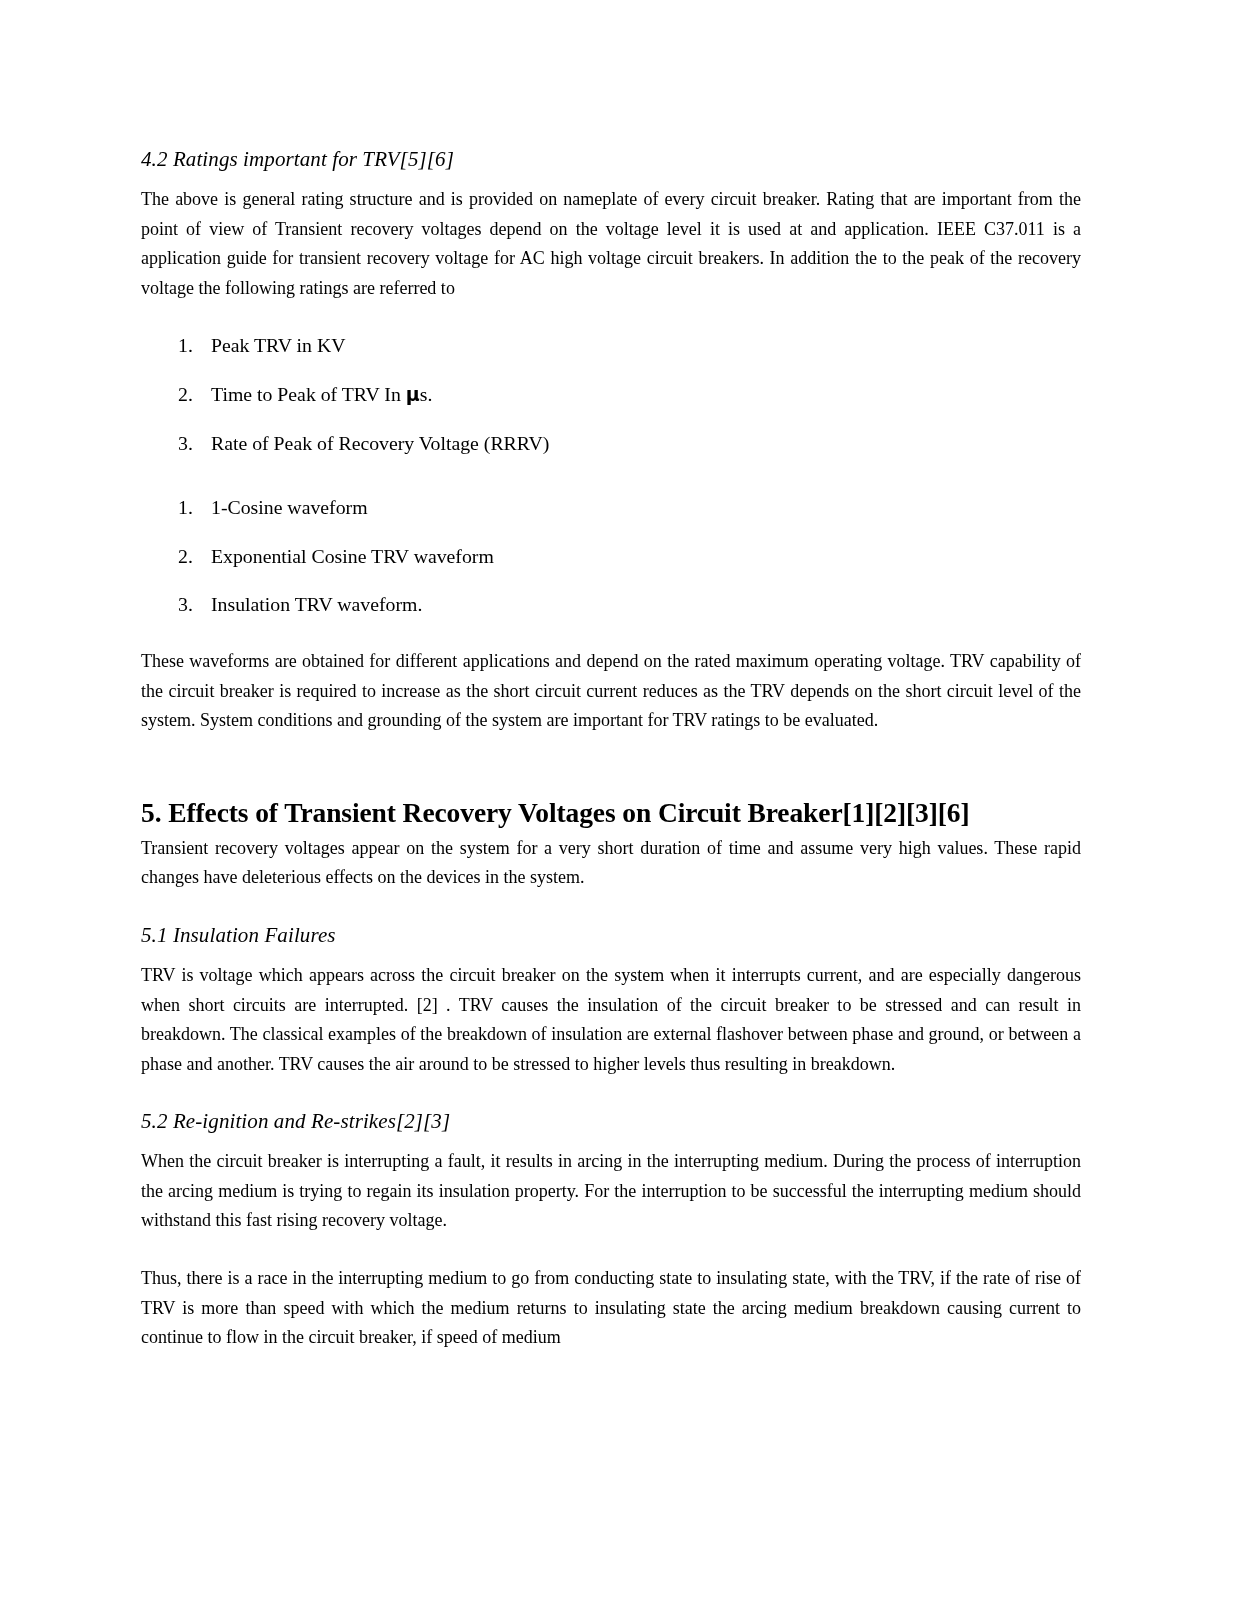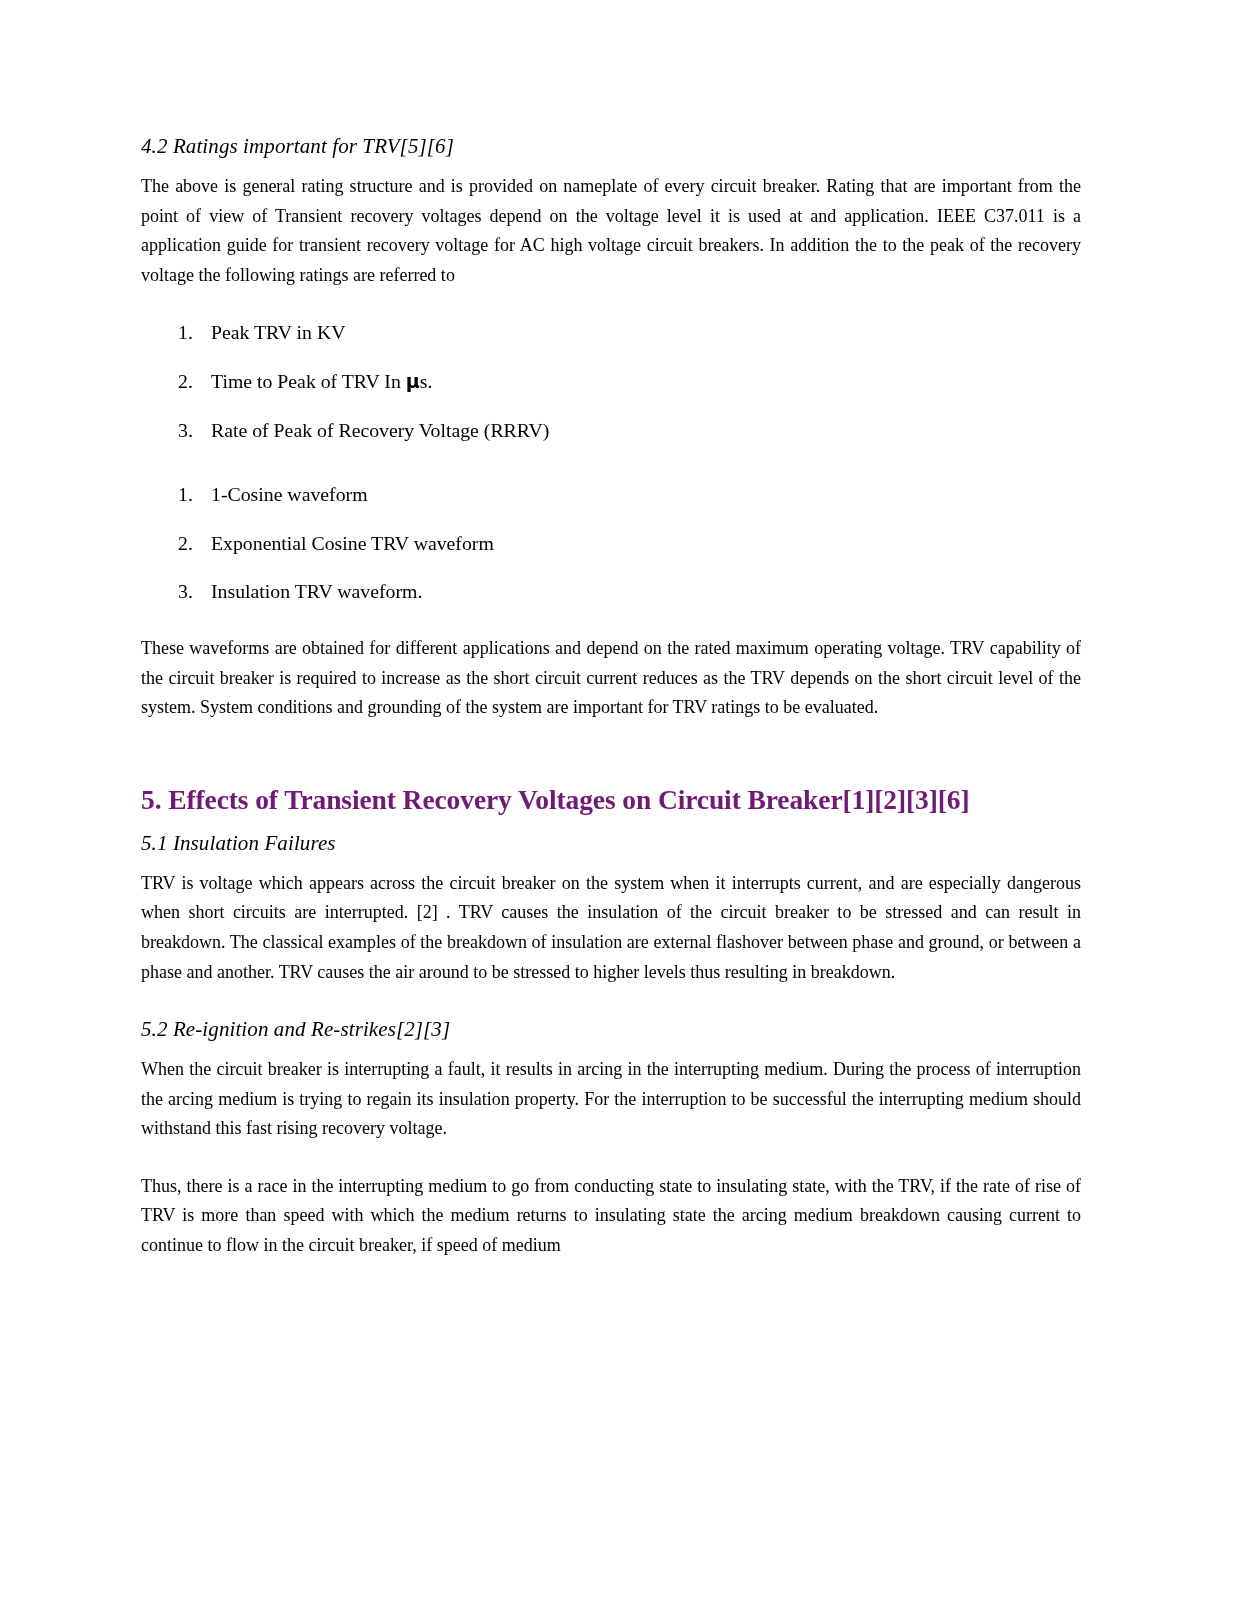--- a/index.html
+++ b/index.html
@@ -16,21 +16,21 @@
     position: relative;
     width: 1237px;
     height: 1600px;
     background: #ffffff;
     box-sizing: border-box;
     overflow: hidden;
   }
   .content {
     position: absolute;
     left: 141px;
-    top: 132px;
+    top: 145px;
     width: 940px;
   }
 
   
   .subhead {
     font-family: "Liberation Serif", "DejaVu Serif", serif;
     font-style: italic;
     font-weight: normal;
     font-size: 21px;
     line-height: 28px;
@@ -38,21 +38,21 @@
     margin: 0 0 12px 0;
     letter-spacing: 0.1px;
   }
 
   
   .mainhead {
     font-family: "Liberation Serif", "DejaVu Serif", serif;
     font-weight: bold;
     font-size: 27.5px;
     line-height: 34px;
-    color: #701a75;
+    color: #000000;
     margin: 0 0 4px 0;
     letter-spacing: -0.1px;
     white-space: nowrap;
   }
 
   
   p.body {
     font-size: 18px;
     line-height: 29.6px;
     text-align: justify;
@@ -147,20 +147,21 @@
     </ol>
 
     <div class="blk-gap"></div>
 
     <p class="body">These waveforms are obtained for different applications and depend on the rated maximum operating voltage. TRV capability of the circuit breaker is required to increase as the short circuit current reduces as the TRV depends on the short circuit level of the system. System conditions and grounding of the system are important for TRV ratings to be evaluated.</p>
 
     <div class="blk-gap-lg"></div>
 
     <h1 class="mainhead">5. Effects of Transient Recovery Voltages on Circuit Breaker[1][2][3][6]</h1>
 
+    <p class="body">Transient recovery voltages appear on the system for a very short duration of time and assume very high values. These rapid changes have deleterious effects on the devices in the system.</p>
 
     <div class="blk-gap-sm"></div>
 
     <h2 class="subhead">5.1 Insulation Failures</h2>
 
     <p class="body">TRV is voltage which appears across the circuit breaker on the system when it interrupts current, and are especially dangerous when short circuits are interrupted. [2] . TRV causes the insulation of the circuit breaker to be stressed and can result in breakdown. The classical examples of the breakdown of insulation are external flashover between phase and ground, or between a phase and another.  TRV causes the air around to be stressed to higher levels thus resulting in breakdown.</p>
 
     <div class="blk-gap-sm"></div>
 
     <h2 class="subhead">5.2 Re-ignition and Re-strikes[2][3]</h2>

